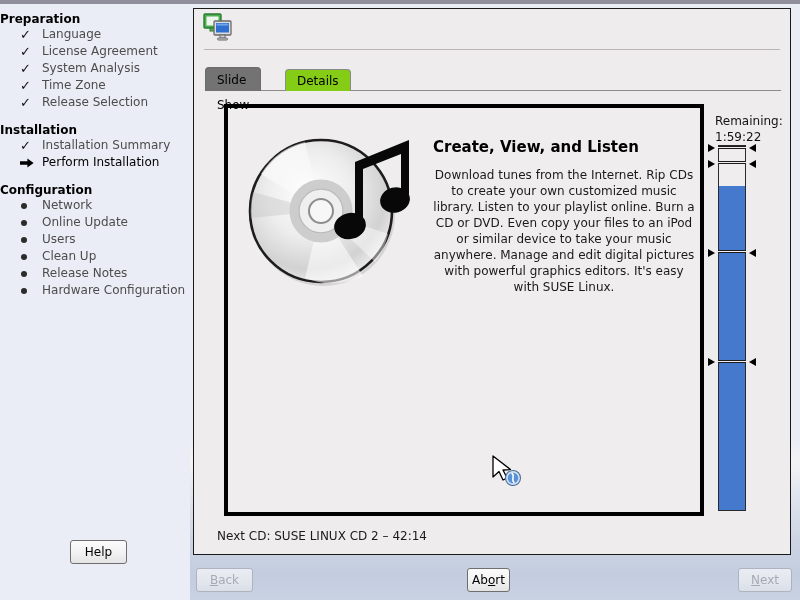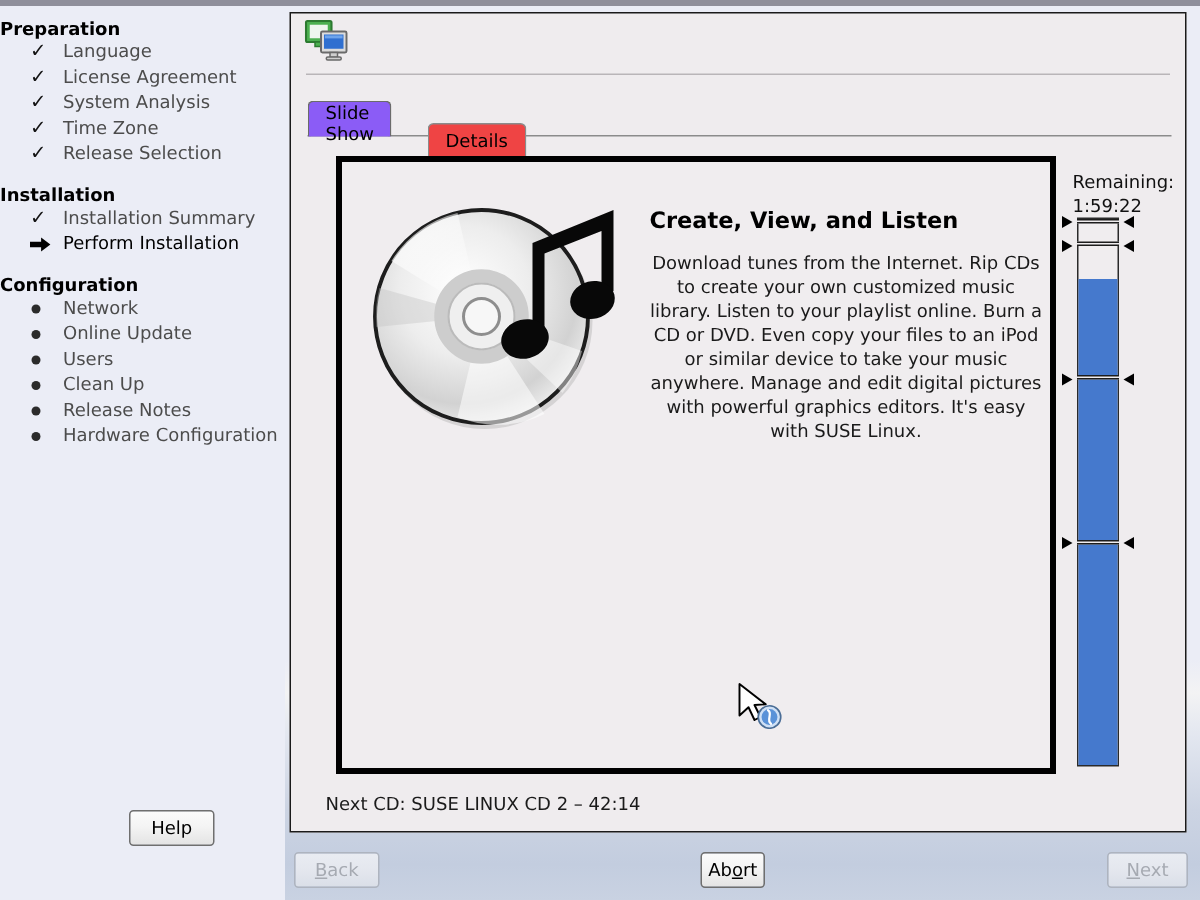--- a/index.html
+++ b/index.html
@@ -142,30 +142,30 @@
     padding: 0 11px;
     font-size: 12px;
     border: 1px solid #8b8b8b;
     border-bottom: none;
     border-radius: 4px 4px 0 0;
     box-sizing: border-box;
     color: #000;
   }
   .tab.active {
     left: 0;
-    background: #8b5cf6;
+    background: #737373;
     border-color: #6b6b6b;
     height: 24px;
-    line-height: 14px;
+    line-height: 25px;
     z-index: 3;
   }
   .tab.inactive {
     left: 80px;
-    top: 15px;
-    background: #ef4444;
+    top: 2px;
+    background: #84cc16;
     border-color: #8b8b8b;
     z-index: 2;
   }
   .tab-underline {
     position: absolute;
     left: 11px;
     top: 81px;
     width: 576px;
     height: 1px;
     background: #8b8b8b;
@@ -284,21 +284,21 @@
     background: linear-gradient(to bottom, #fbfbfb 0%, #f4f4f4 45%, #e4e4e4 100%);
     color: #000;
   }
   .btn.disabled {
     border: 1px solid #aeb4bf;
     background: linear-gradient(to bottom, #e9ecf2 0%, #e4e7ee 50%, #dadfe8 100%);
     color: #a6aab2;
   }
   .btn u { text-decoration: underline; }
 
-  #btn-help  { left: 70px;  top: 540px; width: 57px; margin-left: 16px; }
+  #btn-help  { left: 70px;  top: 540px; width: 57px; }
   #btn-back  { left: 196px; top: 568px; width: 57px; }
   #btn-abort { left: 467px; top: 568px; width: 43px; }
   #btn-next  { left: 738px; top: 568px; width: 54px; }
 
   
   .cursor {
     position: absolute;
     left: 490px;
     top: 454px;
     width: 34px;

